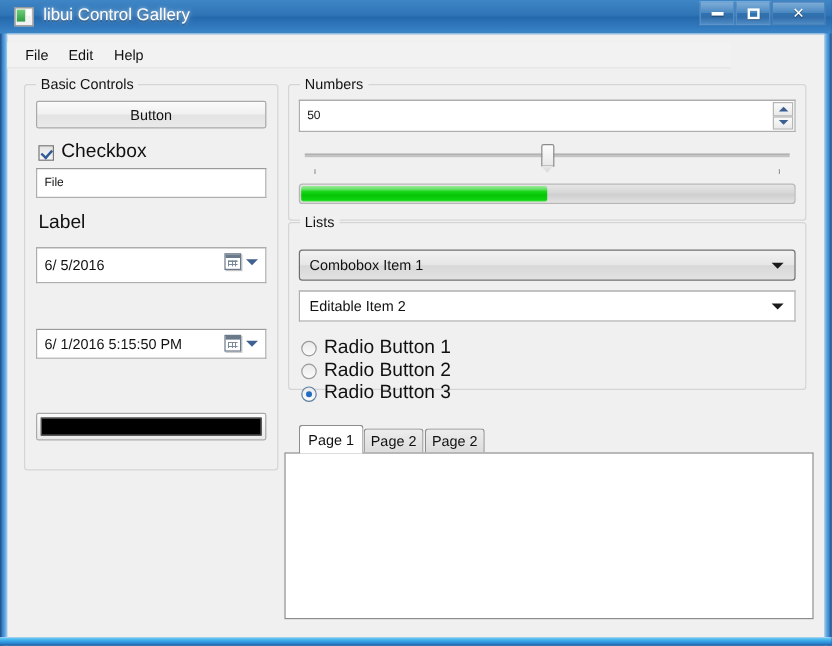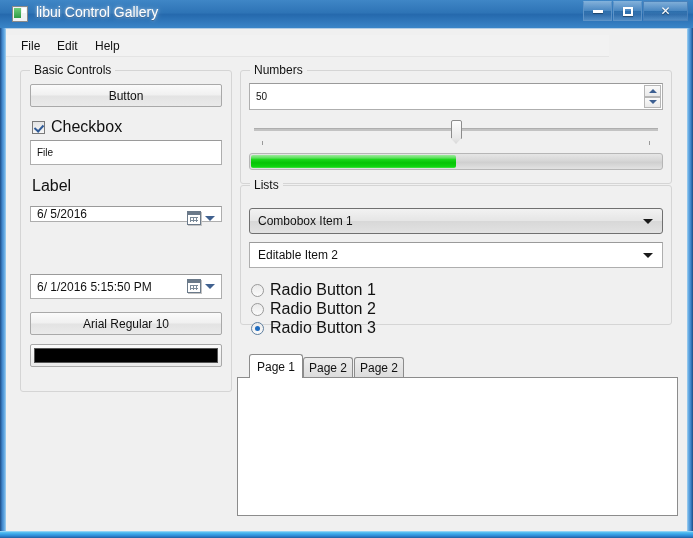--- a/index.html
+++ b/index.html
@@ -457,34 +457,33 @@
 
     <div id="checkbox-row" style="left:26px; top:89px;">
       <div class="cbox"></div>
       <span class="wtext">Checkbox</span>
     </div>
 
     <div class="entry" style="left:24px; top:111px; width:192px; height:25px;">File</div>
 
     <div class="wtext" style="position:absolute; left:26px; top:148px;">Label</div>
 
-    <div class="picker" style="left:24px; top:177px; width:192px; height:16px;">
+    <div class="picker" style="left:24px; top:177px; width:192px; height:30px;">
       <span>6/  5/2016</span>
       <span class="cal-icon"></span>
       <span class="tri-down"></span>
     </div>
 
 
     <div class="picker" style="left:24px; top:245px; width:192px; height:25px;">
       <span>6/  1/2016   5:15:50 PM</span>
       <span class="cal-icon"></span>
       <span class="tri-down"></span>
     </div>
 
-    <div class="btn" style="left:24px; top:283px; width:192px; height:23px;">Arial Regular 10</div>
 
     <div id="color-button" style="left:24px; top:315px; width:192px; height:23px;">
       <div id="color-swatch" style="background: rgb(0, 0, 0);"></div>
     </div>
 
     <div class="groupbox" style="left:234px; top:41px; width:432px; height:114px;">
       <div class="group-label">Numbers</div>
     </div>
 
     <div class="entry" style="left:243px; top:54px; width:414px; height:27px;">

